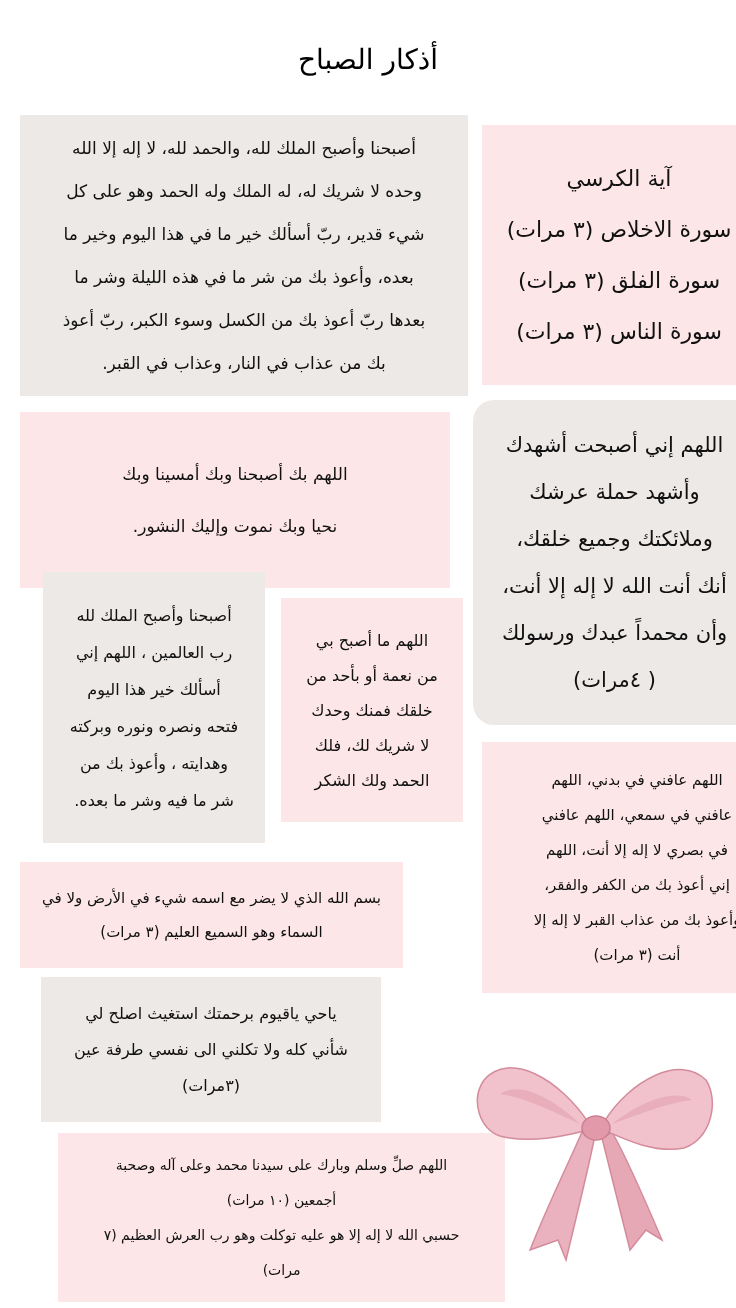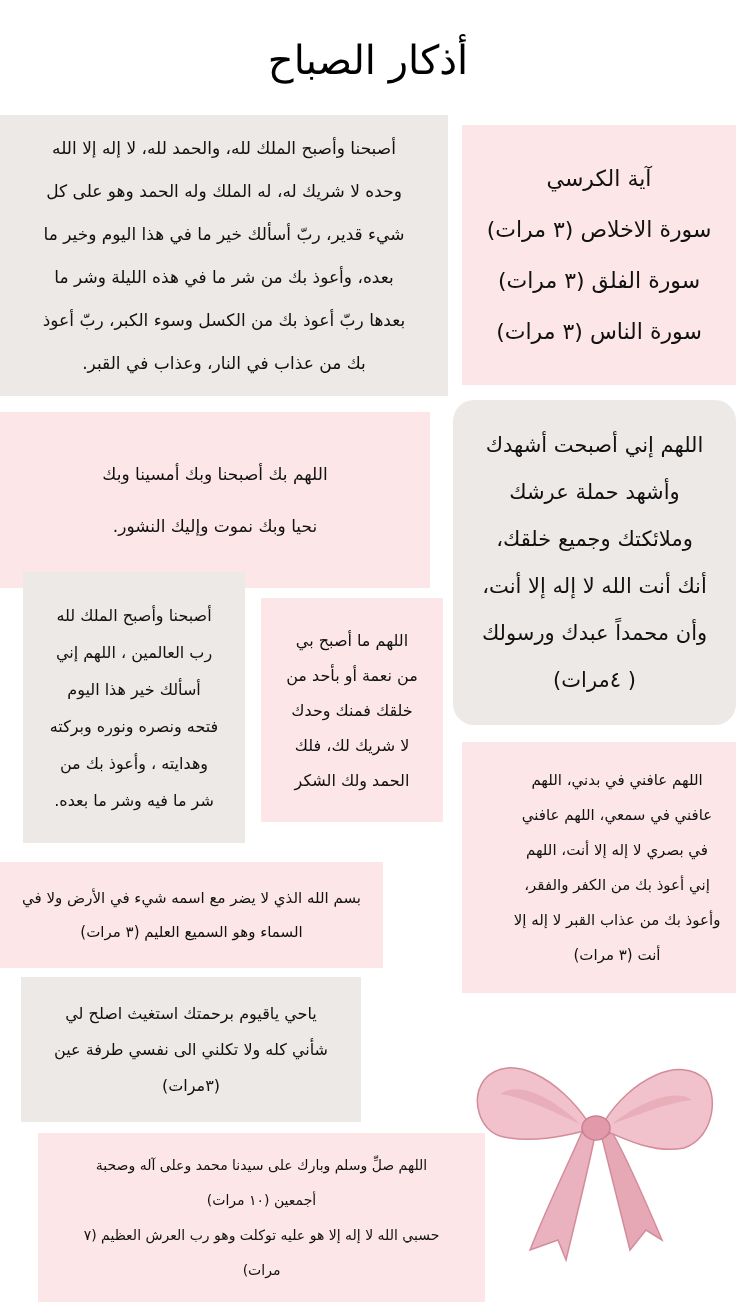--- a/index.html
+++ b/index.html
@@ -5,26 +5,26 @@
   html, body { margin: 0; padding: 0; }
   body {
     width: 736px; height: 1308px; position: relative; overflow: hidden;
     background: #ffffff;
     font-family: "DejaVu Sans", sans-serif;
     color: #111;
   }
   .title {
     position: absolute; left: 0; top: 30px; width: 736px;
     text-align: center; font-family: "DejaVu Serif", serif;
-    font-size: 40px; line-height: 60px; color: #000;
+    font-size: 28px; line-height: 60px; color: #000;
   }
   .box {
     position: absolute; box-sizing: border-box;
     display: flex; align-items: center; justify-content: center;
-    text-align: center; direction: rtl;
+    text-align: center; direction: rtl; margin-left: 20px;
   }
   .grey { background: #ece9e6; }
   .pink { background: #fde6e8; }
   .box .txt { white-space: pre-line; }
   #boxA { left: 0; top: 115px; width: 448px; height: 281px; padding: 10px 14px; font-size: 17px; line-height: 43px; }
   #boxB { left: 462px; top: 125px; width: 274px; height: 260px; padding: 10px; font-size: 22px; line-height: 51px; }
   #boxC { left: 0; top: 412px; width: 430px; height: 176px; padding: 14px 20px; font-size: 17px; line-height: 52px; }
   #boxD { left: 453px; top: 400px; width: 283px; height: 325px; padding: 10px; font-size: 21px; line-height: 47px; border-radius: 21px; }
   #boxE { left: 23px; top: 572px; width: 222px; height: 271px; padding: 10px; font-size: 16px; line-height: 37px; }
   #boxF { left: 261px; top: 598px; width: 182px; height: 224px; padding: 10px; font-size: 16px; line-height: 35px; }

